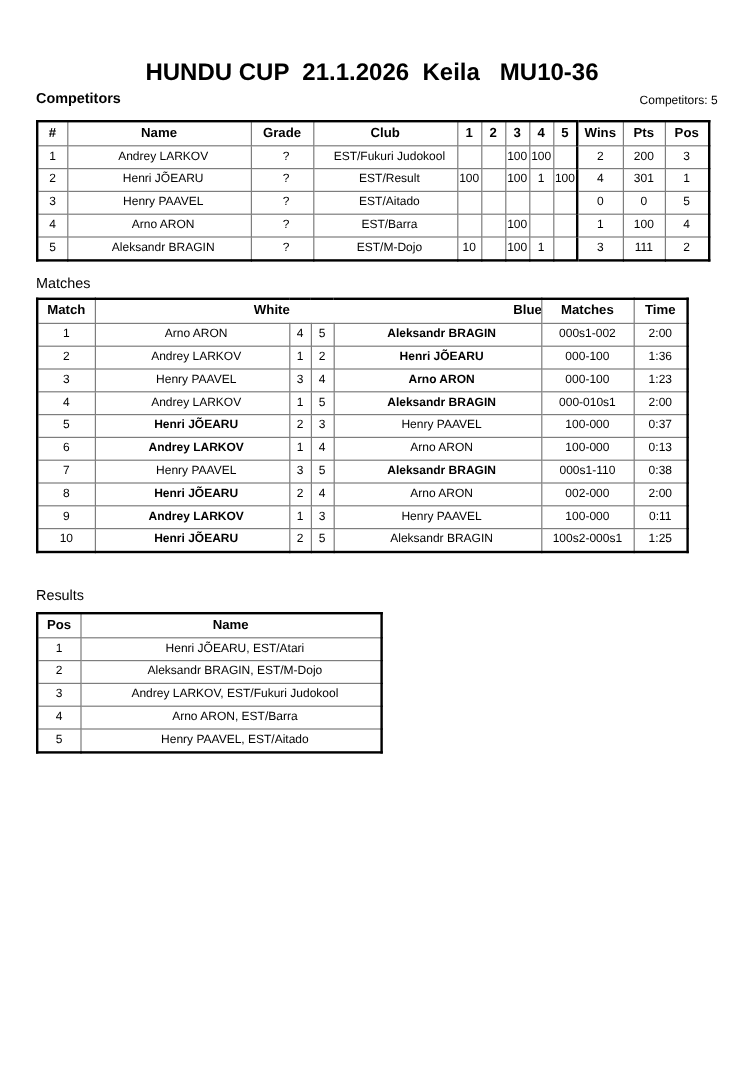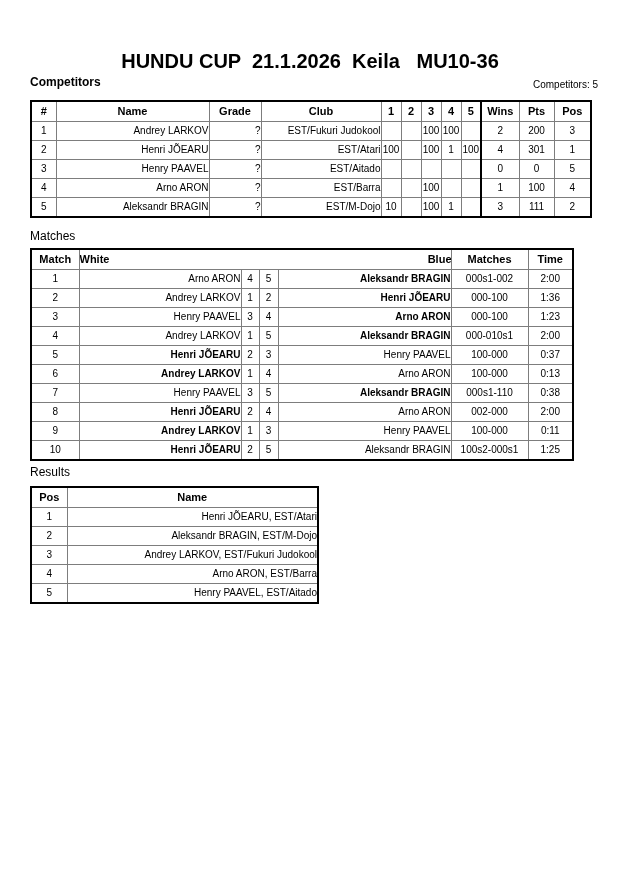--- a/index.html
+++ b/index.html
@@ -37,41 +37,41 @@
   table.grid th, table.grid td {
     border: 1px solid #7d7d7d;
     padding: 0;
     overflow: hidden;
     white-space: nowrap;
     font-size: 10px;
     line-height: 18px;
     height: 18px;
   }
   table.grid th { font-size: 11px; font-weight: bold; height: 19px; line-height: 19px; text-align: center; }
-  .l { text-align: right; padding-left: 7px !important; }
+  .l { text-align: center; padding-left: 7px !important; }
   .c { text-align: center; }
   .thickL { border-left: 2px solid #000 !important; }
   .bold { font-weight: bold; }
 
   .competitors { width: 560px; }
   .matches { width: 542px; }
   .results { width: 287px; }
 
   .section-title {
     width: 542px; margin: 11px 0 0 30px;
     font-size: 12px; font-weight: normal; line-height: 14px;
   }
-  .results-title { width: 287px; margin-top: 4px; }
+  .results-title { width: 287px; margin-top: 28px; }
   .competitors { margin-top: 10px; }
   .matches { margin-top: 5px; border-radius: 20px; }
   .results { margin-top: 7px; }
 
   
   .wb-head { position: relative; }
-  .wb-head .wh { position: absolute; left: 0; top: 0; width: 162px; text-align: left; }
+  .wb-head .wh { position: absolute; left: 0; top: 0; width: 162px; text-align: right; }
   .wb-head .bh { position: absolute; left: 199px; top: 0; width: 173px; text-align: right; }
 </style>
 </head>
 <body>
 
 <div class="page">
 
   <div class="title">HUNDU CUP  21.1.2026  Keila   MU10-36</div>
 
   <div class="sub-row">
@@ -120,21 +120,21 @@
       <td class="c">100</td>
       <td class="c"></td>
       <td class="c thickL">2</td>
       <td class="c">200</td>
       <td class="c">3</td>
     </tr>
     <tr>
       <td class="c">2</td>
       <td class="l">Henri JÕEARU</td>
       <td class="l">?</td>
-      <td class="l">EST/Atari</td>
+      <td class="l">EST/Result</td>
       <td class="c">100</td>
       <td class="c"></td>
       <td class="c">100</td>
       <td class="c">1</td>
       <td class="c">100</td>
       <td class="c thickL">4</td>
       <td class="c">301</td>
       <td class="c">1</td>
     </tr>
     <tr>

